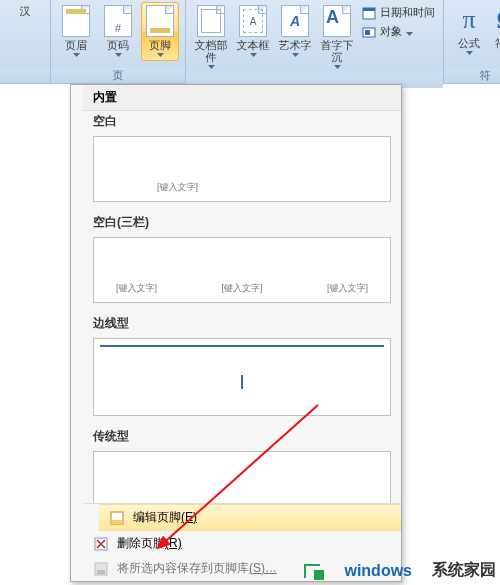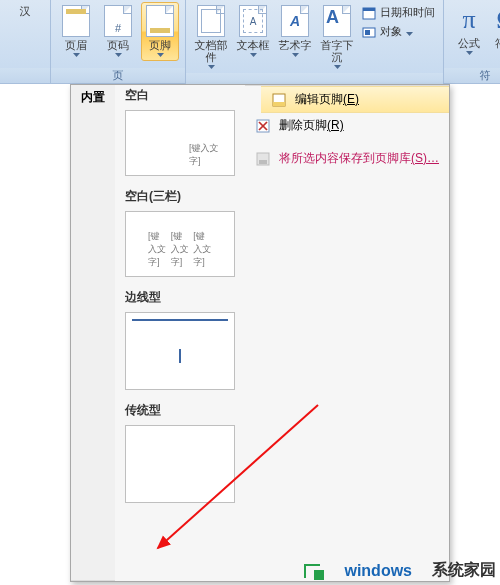--- a/index.html
+++ b/index.html
@@ -112,26 +112,27 @@
     display:flex; align-items:center; gap:4px;
     font-size:11px; padding:1px 2px; cursor:pointer; white-space:nowrap;
     color:#333;
   }
   .mini-item .mi { width:14px; height:14px; display:inline-flex; align-items:center; justify-content:center; }
 
   
   .gallery {
     position: absolute;
     left: 70px; top: 84px;
-    width: 380px; height: 498px;
+    width: 332px; height: 498px;
     background: #f6f6f6;
     border: 1px solid #a8a8a8;
     box-shadow: 2px 3px 6px rgba(0,0,0,.25);
-    display:flex; flex-direction:row;
+    display:flex; flex-direction:column;
     z-index: 5;
+    padding-left: 12px;
   }
   .gal-head {
     padding: 4px 10px; font-weight:bold; font-size:12px;
     background:#f0f0f0; border-bottom:1px solid #dcdcdc;
   }
   .gal-scroll { flex:1; overflow:hidden; padding:0; }
   .gal-section {
     padding: 2px 10px; font-size:12px; font-weight:bold; color:#333;
   }
   .gal-item {
@@ -170,21 +171,21 @@
     border-top:1px solid #dcdcdc;
   }
   .gal-cmd {
     display:flex; align-items:center; gap:8px;
     padding:4px 10px; font-size:12px; cursor:pointer;
   }
   .gal-cmd.hl {
     background: linear-gradient(#fff4cf,#ffe79d);
     border-top:1px solid #f4de9c; border-bottom:1px solid #f4de9c;margin-left:16px;
   }
-  .gal-cmd.disabled { color:#be185d; cursor:default;margin-top:8px; }
+  .gal-cmd.disabled { color:#737373; cursor:default; }
   .gal-cmd .ci { width:16px; height:16px; display:inline-flex; align-items:center; justify-content:center; }
   .gal-cmd .u  { text-decoration: underline; }
 
   
   .wm {
     position:absolute; right:4px; bottom:4px;
     display:flex; align-items:center; gap:20px;
     font-size:16px; font-weight:bold; z-index:10;
     font-family: "Microsoft YaHei", Arial, sans-serif;
   }

